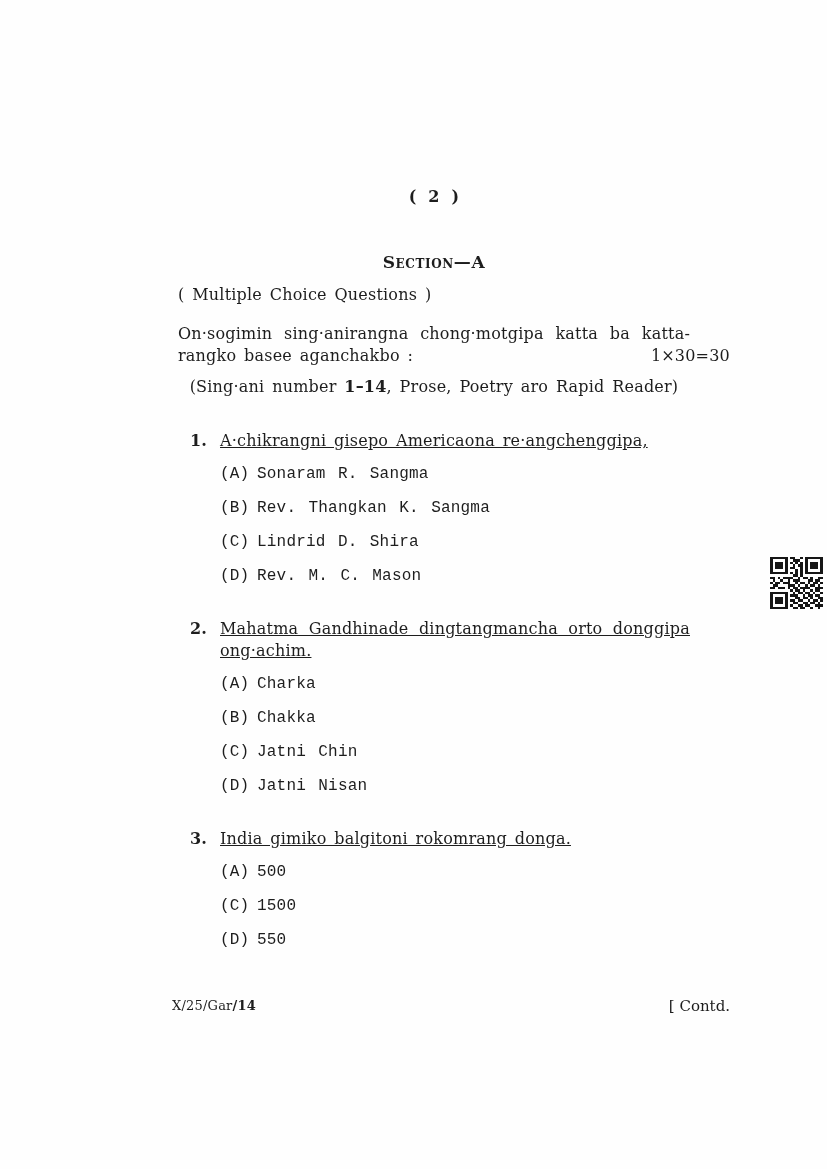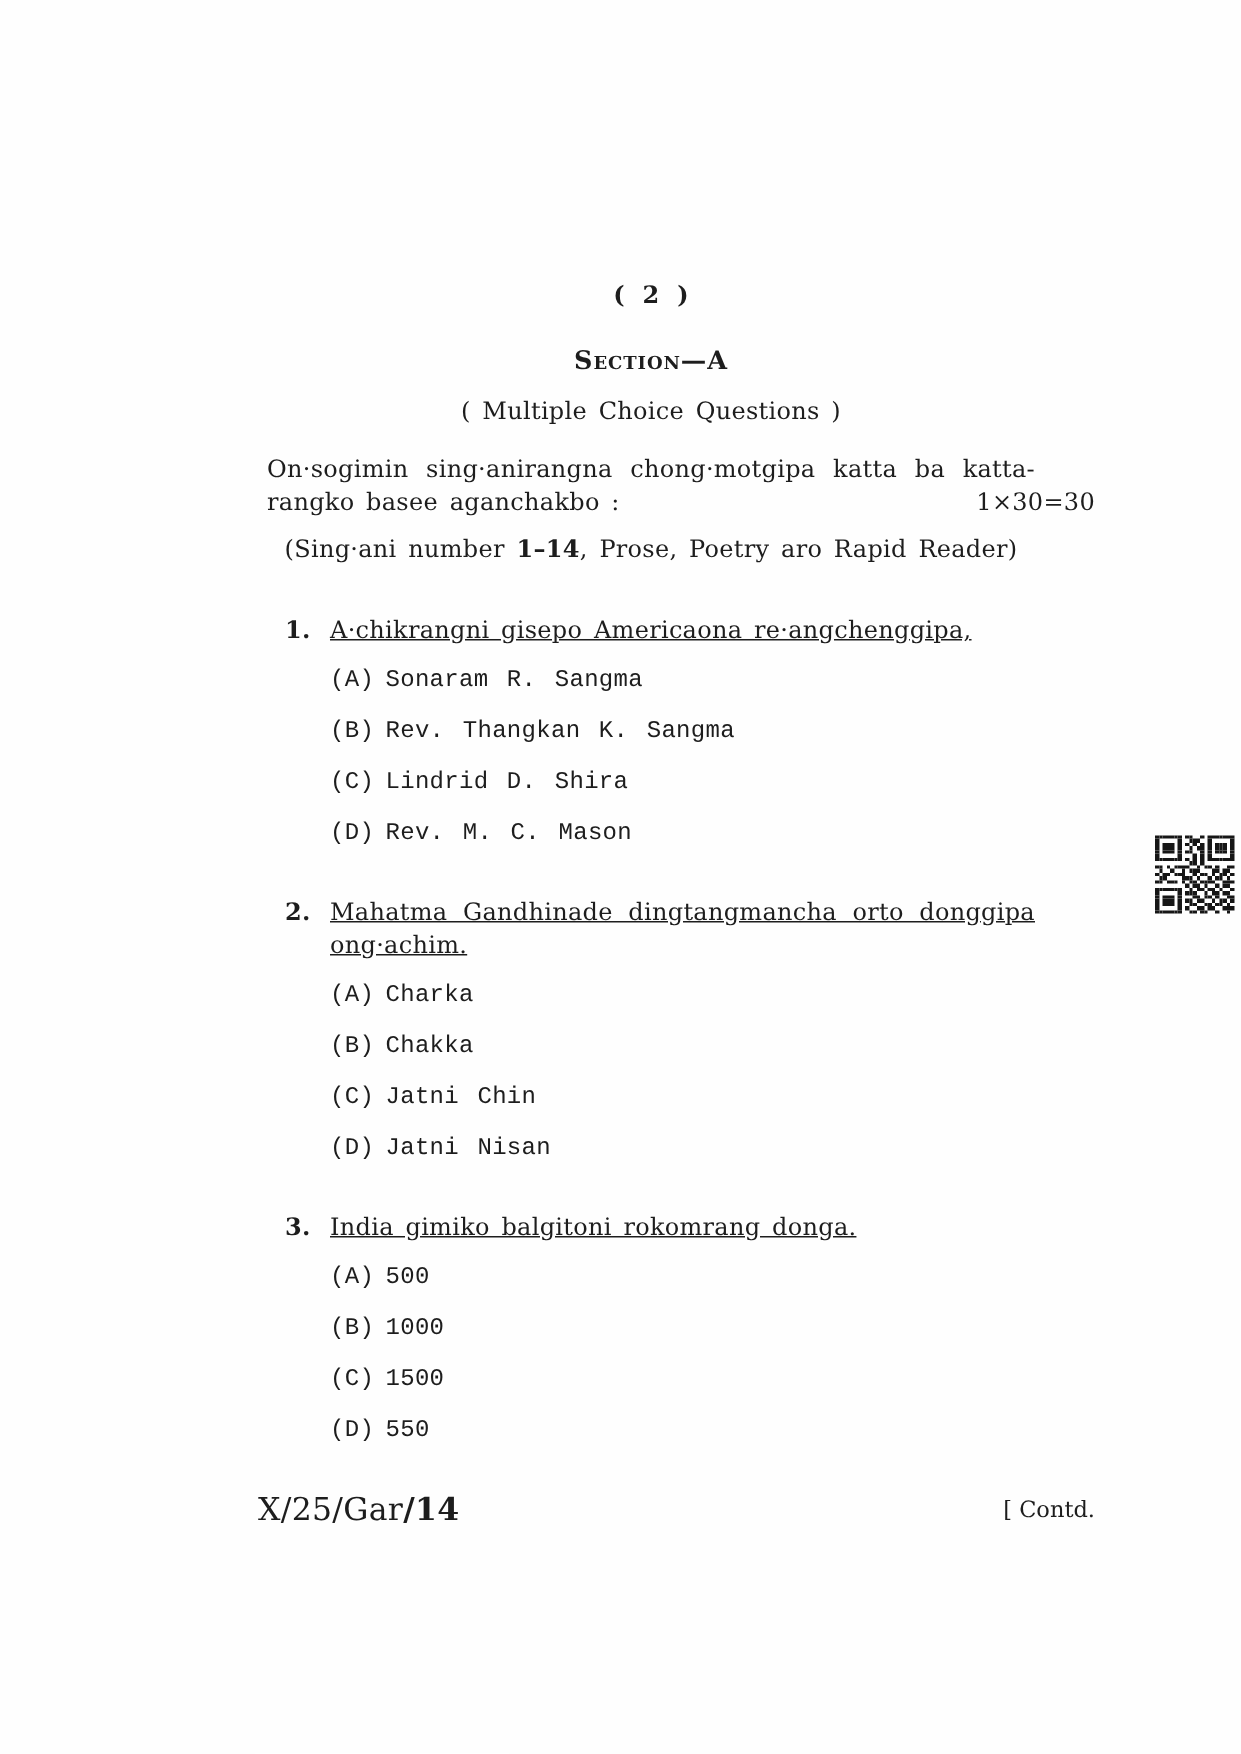--- a/index.html
+++ b/index.html
@@ -30,24 +30,23 @@
     text-align: center;
     font-weight: bold;
     word-spacing: 6px;
   }
   .section-title {
     text-align: center;
     font-weight: bold;
     font-variant: small-caps;
     font-size: 17px;
     letter-spacing: 0.6px;
-    margin-top: 22px;
+    margin-top: 43px;
   }
   .section-sub {
-    text-align: center;
     margin-top: 11px;
   }
   .instruction {
     position: relative;
     margin-top: 17px;
   }
   .just-line {
     text-align: justify;
     text-align-last: justify;
   }
@@ -92,21 +91,21 @@
     margin-top: 12px;
   }
   .opt-label {
     display: inline-block;
     min-width: 37px;
   }
   .footer-left {
     position: absolute;
     left: 172px;
     top: 995px;
-    font-size: 21px;
+    font-size: 13px;
     line-height: 22px;
     letter-spacing: 0.2px;
   }
   .footer-right {
     position: absolute;
     right: 97px;
     top: 995px;
     font-size: 15px;
     line-height: 22px;
   }
@@ -166,21 +165,20 @@
           <div class="option"><span class="opt-label">(C)</span><span>Jatni Chin</span></div>
           <div class="option"><span class="opt-label">(D)</span><span>Jatni Nisan</span></div>
         </div>
       </div>
 
       <div class="question">
         <div class="q-num">3.</div>
         <div class="q-body">India gimiko balgitoni rokomrang donga.</div>
         <div class="options">
           <div class="option"><span class="opt-label">(A)</span><span>500</span></div>
-          <div class="option"><span class="opt-label">(B)</span><span>1000</span></div>
           <div class="option"><span class="opt-label">(C)</span><span>1500</span></div>
           <div class="option"><span class="opt-label">(D)</span><span>550</span></div>
         </div>
       </div>
 
     </div>
   </div>
 
   <div class="qr">
       <div class="on"></div>

